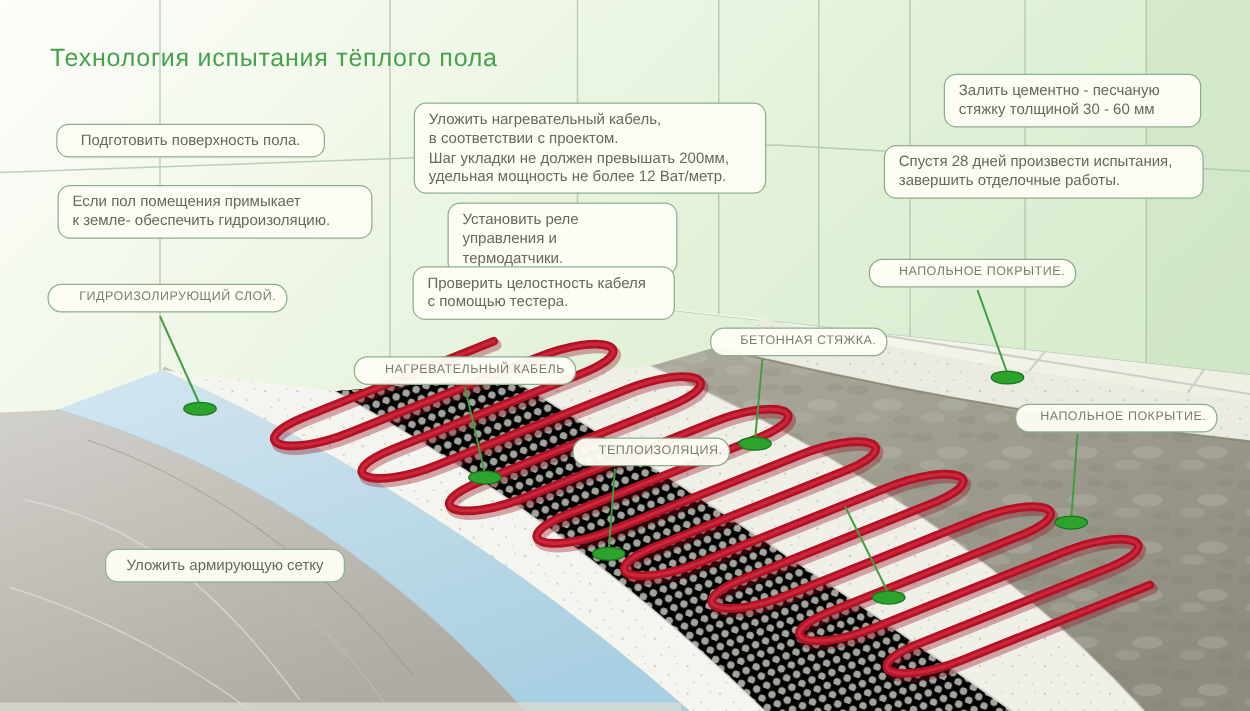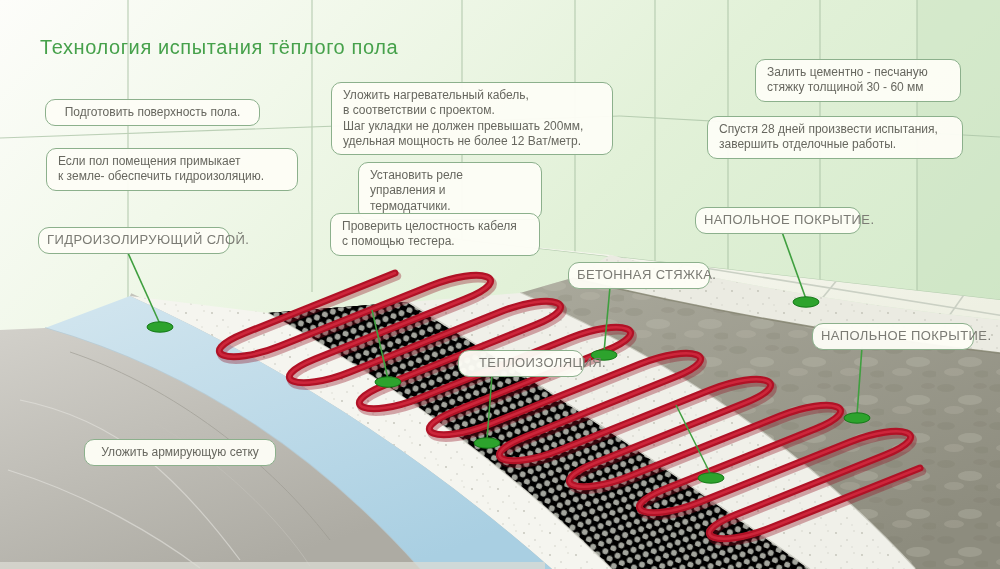--- a/index.html
+++ b/index.html
@@ -14,22 +14,22 @@
   }
   .callout{
     position:absolute;box-sizing:border-box;
     background:rgba(253,253,246,.96);
     border:1.4px solid #8cb08c;border-radius:10px;
     color:#67675f;font-size:12px;line-height:1.28;
     padding:5px 11px;white-space:pre-line;
   }
   .callout.center{text-align:center;}
   .label{
-    font-size:13px;letter-spacing:.4px;color:#7b7b74;
-    padding:4px 8px;border-radius:11px;white-space:nowrap;text-align:left;
+    font-size:10px;letter-spacing:.4px;color:#7b7b74;
+    padding:4px 8px;border-radius:11px;white-space:nowrap;text-align:right;
   }
 </style>
 </head>
 <body>
 
 <div id="canvas">
 
   <svg id="scene" width="1000" height="569" viewBox="0 0 1000 569">
     <defs>
       <linearGradient id="wallGrad" x1="0" y1="0" x2="1" y2="0.55">
@@ -223,20 +223,21 @@
   <div class="callout" style="left:755px;top:59px;width:206px;">Залить цементно - песчаную
 стяжку толщиной 30 - 60 мм</div>
 
   <div class="callout" style="left:707px;top:116px;width:256px;">Спустя 28 дней произвести испытания,
 завершить отделочные работы.</div>
 
   <div class="callout label" style="left:695px;top:207px;width:166px;">НАПОЛЬНОЕ ПОКРЫТИЕ.</div>
 
   <div class="callout label" style="left:568px;top:262px;width:142px;">БЕТОННАЯ СТЯЖКА.</div>
 
+  <div class="callout label" style="left:283px;top:285px;width:178px;">НАГРЕВАТЕЛЬНЫЙ КАБЕЛЬ</div>
 
   <div class="callout label" style="left:458px;top:350px;width:126px;padding-left:20px;">ТЕПЛОИЗОЛЯЦИЯ.</div>
 
 
   <div class="callout label" style="left:812px;top:323px;width:162px;">НАПОЛЬНОЕ ПОКРЫТИЕ.</div>
 
 
   <div class="callout center" style="left:84px;top:439px;width:192px;">Уложить армирующую сетку</div>
 
 </div>

